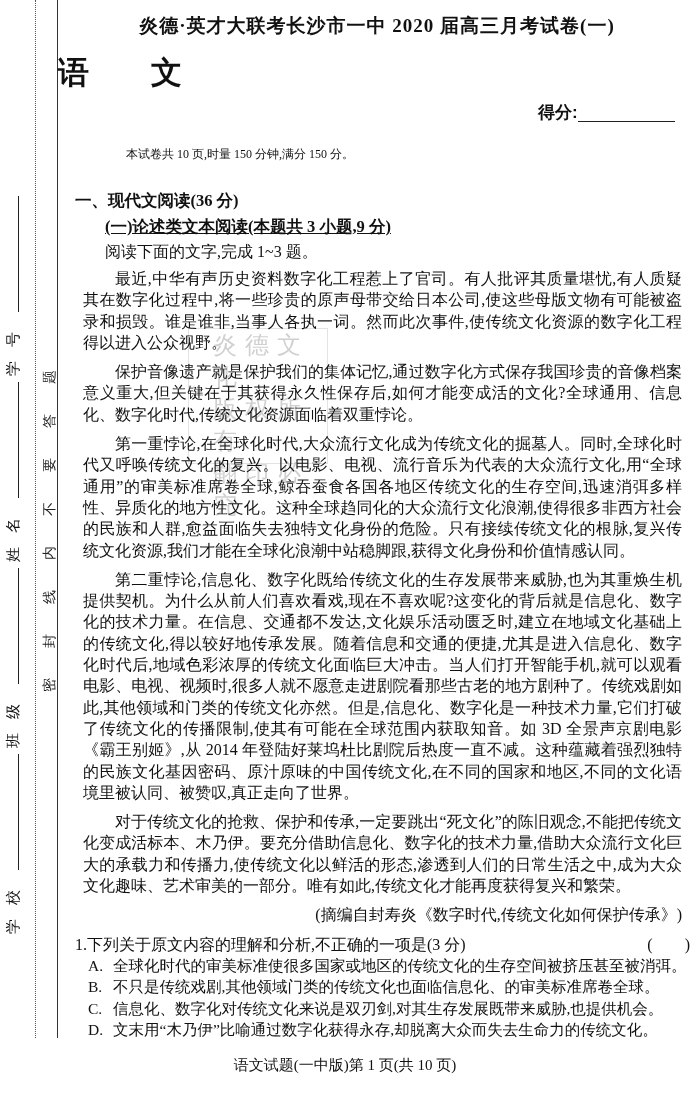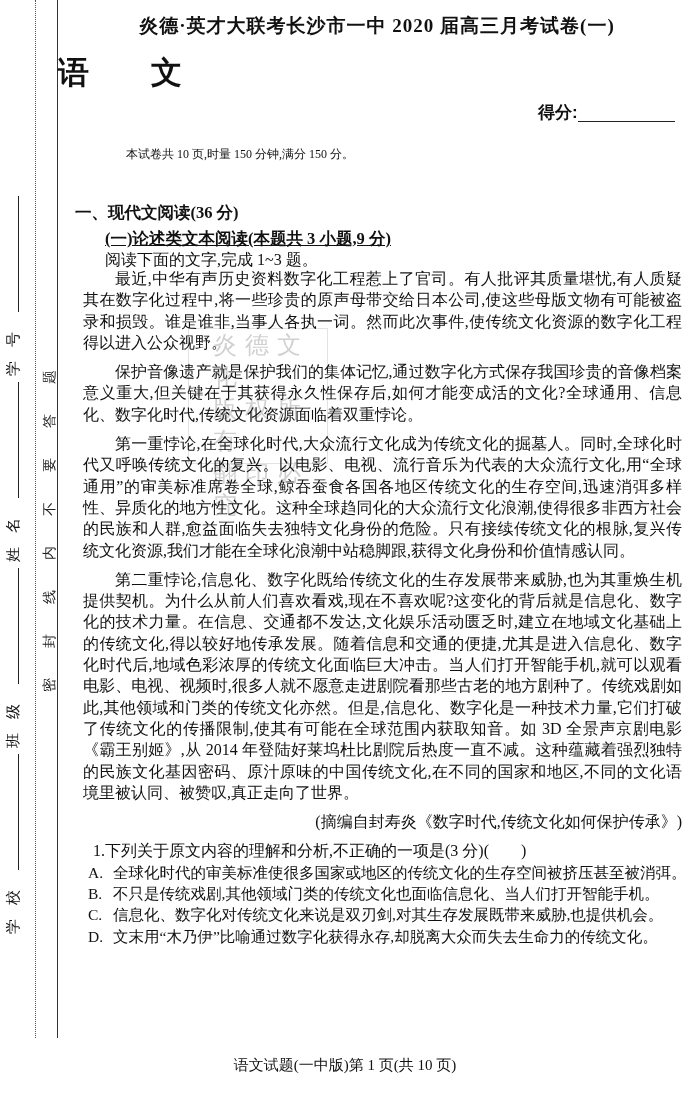--- a/index.html
+++ b/index.html
@@ -23,37 +23,37 @@
   
   .title { position:absolute; left:58px; right:4px; top:13px; text-align:center;
     font-size:19px; font-weight:bold; white-space:nowrap; letter-spacing:1px; }
   .subject { position:absolute; left:58px; right:10px; top:52px; 
     font-size:31px; font-weight:bold; }
   .score { position:absolute; left:538px; top:101px; display:flex; align-items:flex-end;
     font-size:17px; font-weight:bold; font-family:"Liberation Sans","DejaVu Sans",sans-serif;justify-content:space-between; }
   .score-blank { width:97px; height:2px; border-bottom:1px solid #222; margin-bottom:2px; }
   .exam-info { position:absolute; left:105px; top:146px; font-size:12px;margin-left:21px; }
 
-  .sec { position:absolute; font-weight:bold; font-size:16.5px;margin-top:12px; }
+  .sec { position:absolute; font-weight:bold; font-size:16.5px; }
   .sec1 { left:75px; top:190px; }
   .sec2 { left:105px; top:216px;text-decoration:underline; }
-  .instr { position:absolute; left:105px; top:242px; font-size:16px;margin-top:8px; }
+  .instr { position:absolute; left:105px; top:242px; font-size:16px; }
 
   
   .watermark { position:absolute; left:188px; top:328px; width:140px; height:136px;
     border:1px solid #e3e3e3; display:flex; flex-direction:column; justify-content:space-evenly;
     align-items:center; color:rgba(150,150,150,0.45); font-size:24px; letter-spacing:8px;
     padding-left:24px; box-sizing:border-box; }
 
   
   .flow { position:absolute; left:75px; top:260px; width:615px; font-size:16px;
     line-height:21.3px; text-align:justify; }
   .flow p { margin:8px; text-indent:2em; }
   .attribution { text-align:right; text-indent:0; margin:0; }
-  .q-stem { display:flex; justify-content:flex-start;margin-left:18px; }
+  .q-stem { display:flex; justify-content:space-between; }
   .options { margin-left:13px; font-size:15.5px; }
   .option { display:flex; }
   .opt-label { flex:0 0 25px; }
   .opt-text { flex:1; text-align:justify;font-family:Liberation Serif, serif; }
 
   .footer { position:absolute; left:0; width:690px; top:1056px; text-align:center; font-size:15px; }
 </style>
 </head>
 <body>
 
@@ -93,35 +93,36 @@
 
   <div class="sec sec1">一、现代文阅读(36 分)</div>
   <div class="sec sec2">(一)论述类文本阅读(本题共 3 小题,9 分)</div>
   <div class="instr">阅读下面的文字,完成 1~3 题。</div>
 
   <div class="flow">
     <p>最近,中华有声历史资料数字化工程惹上了官司。有人批评其质量堪忧,有人质疑其在数字化过程中,将一些珍贵的原声母带交给日本公司,使这些母版文物有可能被盗录和损毁。谁是谁非,当事人各执一词。然而此次事件,使传统文化资源的数字化工程得以进入公众视野。</p>
     <p>保护音像遗产就是保护我们的集体记忆,通过数字化方式保存我国珍贵的音像档案意义重大,但关键在于其获得永久性保存后,如何才能变成活的文化?全球通用、信息化、数字化时代,传统文化资源面临着双重悖论。</p>
     <p>第一重悖论,在全球化时代,大众流行文化成为传统文化的掘墓人。同时,全球化时代又呼唤传统文化的复兴。以电影、电视、流行音乐为代表的大众流行文化,用“全球通用”的审美标准席卷全球,鲸吞蚕食各国各地区传统文化的生存空间,迅速消弭多样性、异质化的地方性文化。这种全球趋同化的大众流行文化浪潮,使得很多非西方社会的民族和人群,愈益面临失去独特文化身份的危险。只有接续传统文化的根脉,复兴传统文化资源,我们才能在全球化浪潮中站稳脚跟,获得文化身份和价值情感认同。</p>
     <p>第二重悖论,信息化、数字化既给传统文化的生存发展带来威胁,也为其重焕生机提供契机。为什么从前人们喜欢看戏,现在不喜欢呢?这变化的背后就是信息化、数字化的技术力量。在信息、交通都不发达,文化娱乐活动匮乏时,建立在地域文化基础上的传统文化,得以较好地传承发展。随着信息和交通的便捷,尤其是进入信息化、数字化时代后,地域色彩浓厚的传统文化面临巨大冲击。当人们打开智能手机,就可以观看电影、电视、视频时,很多人就不愿意走进剧院看那些古老的地方剧种了。传统戏剧如此,其他领域和门类的传统文化亦然。但是,信息化、数字化是一种技术力量,它们打破了传统文化的传播限制,使其有可能在全球范围内获取知音。如 3D 全景声京剧电影《霸王别姬》,从 2014 年登陆好莱坞杜比剧院后热度一直不减。这种蕴藏着强烈独特的民族文化基因密码、原汁原味的中国传统文化,在不同的国家和地区,不同的文化语境里被认同、被赞叹,真正走向了世界。</p>
+    <p>对于传统文化的抢救、保护和传承,一定要跳出“死文化”的陈旧观念,不能把传统文化变成活标本、木乃伊。要充分借助信息化、数字化的技术力量,借助大众流行文化巨大的承载力和传播力,使传统文化以鲜活的形态,渗透到人们的日常生活之中,成为大众文化趣味、艺术审美的一部分。唯有如此,传统文化才能再度获得复兴和繁荣。</p>
     <p class="attribution">(摘编自封寿炎《数字时代,传统文化如何保护传承》)</p>
 
     <div class="q-stem">
       <span>1.下列关于原文内容的理解和分析,不正确的一项是(3 分)</span>
       <span>(　　)</span>
     </div>
 
     <div class="options">
       <div class="option">
         <span class="opt-label">A.</span>
         <span class="opt-text">全球化时代的审美标准使很多国家或地区的传统文化的生存空间被挤压甚至被消弭。</span>
       </div>
       <div class="option">
         <span class="opt-label">B.</span>
-        <span class="opt-text">不只是传统戏剧,其他领域门类的传统文化也面临信息化、当人们打开智能手机。</span>
+        <span class="opt-text">不只是传统戏剧,其他领域门类的传统文化也面临信息化、的审美标准席卷全球。</span>
       </div>
       <div class="option">
         <span class="opt-label">C.</span>
         <span class="opt-text">信息化、数字化对传统文化来说是双刃剑,对其生存发展既带来威胁,也提供机会。</span>
       </div>
       <div class="option">
         <span class="opt-label">D.</span>
         <span class="opt-text">文末用“木乃伊”比喻通过数字化获得永存,却脱离大众而失去生命力的传统文化。</span>
       </div>
     </div>

